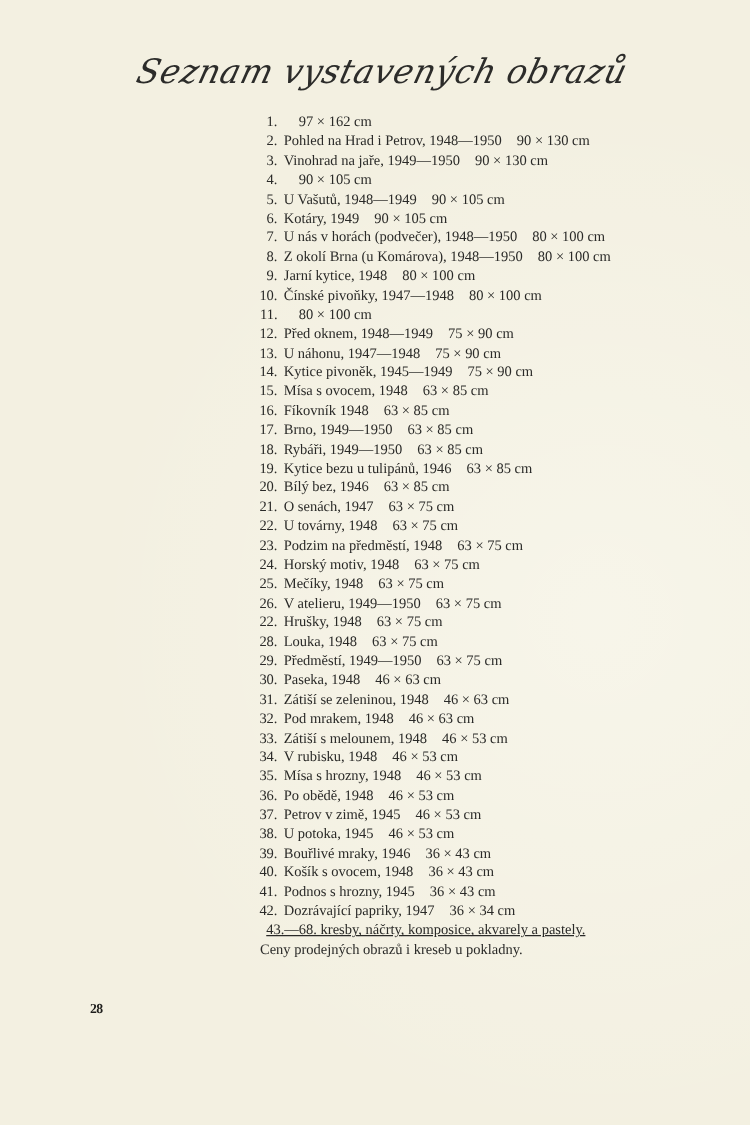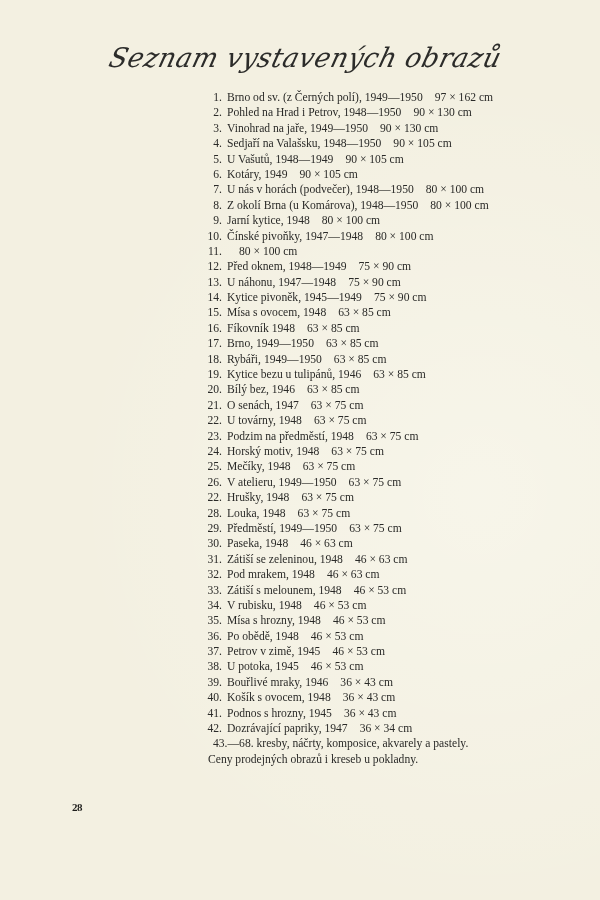--- a/index.html
+++ b/index.html
@@ -50,56 +50,54 @@
       padding-right: 5px;
       flex: none;
     }
     .ttl { }
     .dims { margin-left: 12px; }
     .note {
       height: 15.4px; line-height: 15.4px;
       font-size: 11.6px; white-space: nowrap;
       padding-left: 12px;
     }
-    .note.first { padding-left: 17px; }
+    .note.first { padding-left: 17px; text-decoration: underline; }
     .pageno {
       position: absolute;
       left: 72px; top: 801px;
       font-family: "Liberation Serif", serif;
       font-weight: bold;
       font-size: 11px;
       color: #1e1e1c;
       letter-spacing: -0.5px;
     }
   </style>
 </head>
 <body>
 
 <div class="page">
   <div class="title">Seznam vystavených obrazů</div>
 
   <ul class="list" id="plist">
     <li class="row">
         <span class="num">1.</span>
-        <span class="ttl">Brno od sv. (z Černých polí), 1949—1950</span>
         <span class="dims">97 × 162 cm</span>
       </li>
     <li class="row">
         <span class="num">2.</span>
         <span class="ttl">Pohled na Hrad i Petrov, 1948—1950</span>
         <span class="dims">90 × 130 cm</span>
       </li>
     <li class="row">
         <span class="num">3.</span>
         <span class="ttl">Vinohrad na jaře, 1949—1950</span>
         <span class="dims">90 × 130 cm</span>
       </li>
     <li class="row">
         <span class="num">4.</span>
-        <span class="ttl">Sedjaří na Valašsku, 1948—1950</span>
         <span class="dims">90 × 105 cm</span>
       </li>
     <li class="row">
         <span class="num">5.</span>
         <span class="ttl">U Vašutů, 1948—1949</span>
         <span class="dims">90 × 105 cm</span>
       </li>
     <li class="row">
         <span class="num">6.</span>
         <span class="ttl">Kotáry, 1949</span>

